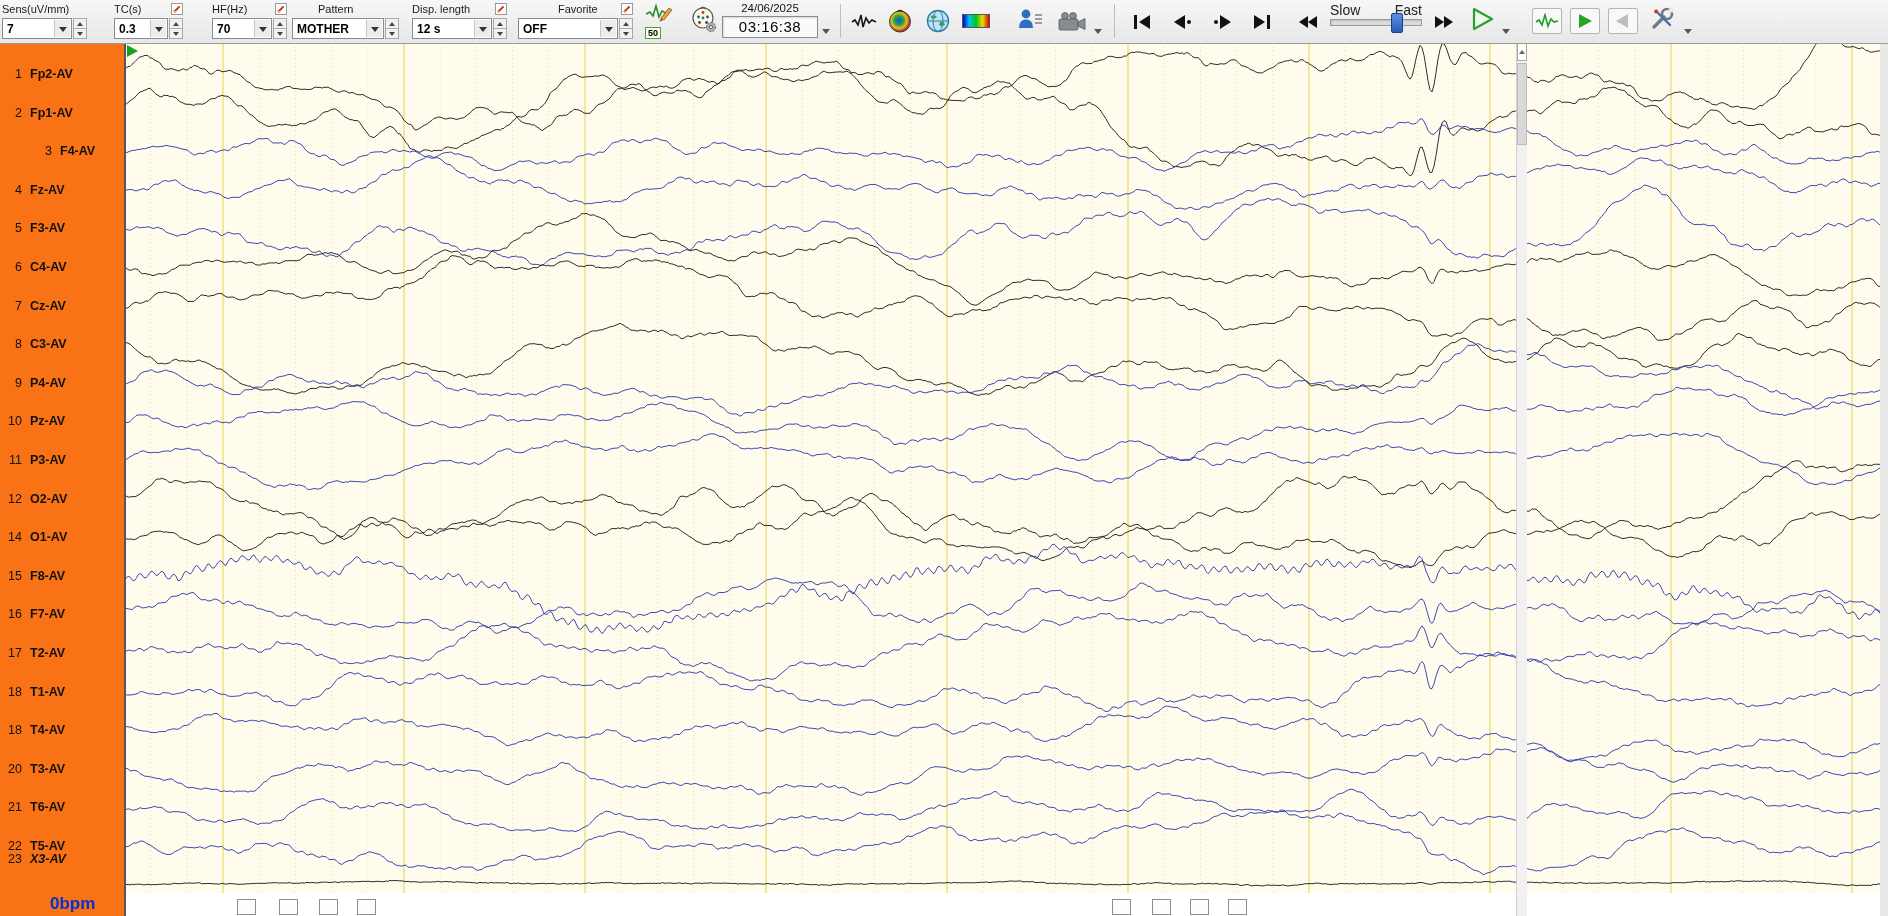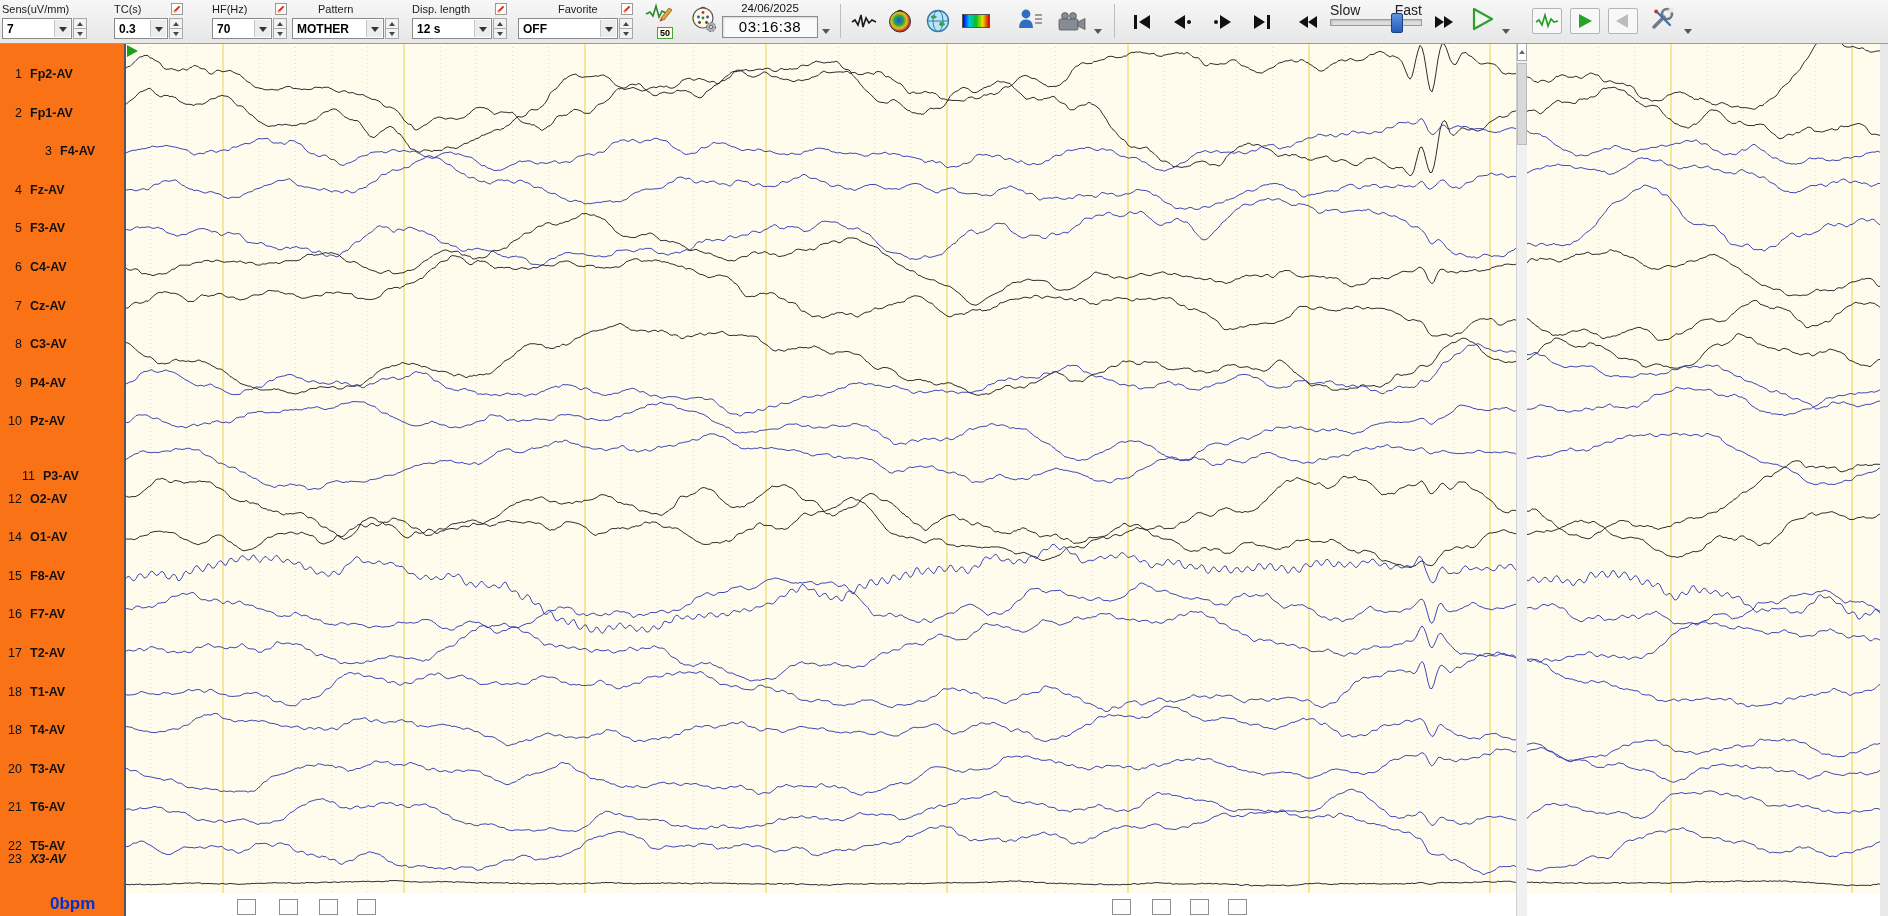--- a/index.html
+++ b/index.html
@@ -19,21 +19,21 @@
   .cval{font-size:12px;font-weight:bold;padding-left:4px;padding-right:18px;white-space:nowrap;}
   .carrow{position:absolute;right:1px;top:1px;bottom:1px;width:15px;background:#ececec;
     border-left:1px solid #c6c6c6;display:flex;align-items:center;justify-content:center;}
   .carrow::after{content:'';width:0;height:0;border:4px solid transparent;border-top:5px solid #333;margin-top:5px;}
   .spinner{width:14px;height:21px;display:flex;flex-direction:column;margin-left:1px;}
   .spc{flex:1;background:#f2f2f2;border:1px solid #a8a8a8;display:flex;align-items:center;justify-content:center;cursor:pointer;}
   .spc + .spc{border-top:none;}
   .tup{width:0;height:0;border:3px solid transparent;border-bottom:4px solid #444;margin-top:-3px;}
   .tdn{width:0;height:0;border:3px solid transparent;border-top:4px solid #444;margin-bottom:-3px;}
 
-  .tstack{position:absolute;display:flex;flex-direction:column;align-items:flex-end;}
+  .tstack{position:absolute;display:flex;flex-direction:column;align-items:flex-start;}
   .notchbadge{font-size:9px;font-weight:bold;border:1px solid #49a33c;background:#fdfde8;
     padding:0 2px;line-height:10px;margin-top:1px;cursor:pointer;}
   .tbtn{position:absolute;width:32px;height:28px;display:flex;align-items:center;justify-content:center;cursor:pointer;}
   .tbtn.bordered{width:30px;height:26px;border:1px solid #b5b5b5;background:#f8f8f8;border-radius:2px;box-sizing:border-box;}
   .tsep{position:absolute;top:4px;width:1px;height:34px;background:#bdbdbd;}
   .datetime{position:absolute;width:96px;text-align:center;cursor:default;}
   .dt-date{font-size:11.5px;color:#111;height:14px;}
   .dt-time{height:20px;border:1px solid #8a8a8a;background:#fafafa;box-shadow:inset 1px 1px 2px #00000022;
     font-size:15px;font-weight:normal;line-height:20px;letter-spacing:0.5px;}
   .caret{position:absolute;width:12px;height:10px;display:flex;align-items:center;justify-content:center;cursor:pointer;}
@@ -404,21 +404,21 @@
       <div class="chrow" style="top: 22px;"><span class="chnum">1</span><span class="chlabel">Fp2-AV</span></div>
       <div class="chrow" style="top: 60.6px;"><span class="chnum">2</span><span class="chlabel">Fp1-AV</span></div>
       <div class="chrow" style="top: 99.2px; margin-left: 30px;"><span class="chnum">3</span><span class="chlabel">F4-AV</span></div>
       <div class="chrow" style="top: 137.8px;"><span class="chnum">4</span><span class="chlabel">Fz-AV</span></div>
       <div class="chrow" style="top: 176.4px;"><span class="chnum">5</span><span class="chlabel">F3-AV</span></div>
       <div class="chrow" style="top: 215px;"><span class="chnum">6</span><span class="chlabel">C4-AV</span></div>
       <div class="chrow" style="top: 253.6px;"><span class="chnum">7</span><span class="chlabel">Cz-AV</span></div>
       <div class="chrow" style="top: 292.2px;"><span class="chnum">8</span><span class="chlabel">C3-AV</span></div>
       <div class="chrow" style="top: 330.8px;"><span class="chnum">9</span><span class="chlabel">P4-AV</span></div>
       <div class="chrow" style="top: 369.4px;"><span class="chnum">10</span><span class="chlabel">Pz-AV</span></div>
-      <div class="chrow" style="top: 424px; margin-left: 13px;"><span class="chnum">11</span><span class="chlabel">P3-AV</span></div>
+      <div class="chrow" style="top: 408px;"><span class="chnum">11</span><span class="chlabel">P3-AV</span></div>
       <div class="chrow" style="top: 446.6px;"><span class="chnum">12</span><span class="chlabel">O2-AV</span></div>
       <div class="chrow" style="top: 485.2px;"><span class="chnum">14</span><span class="chlabel">O1-AV</span></div>
       <div class="chrow" style="top: 523.8px;"><span class="chnum">15</span><span class="chlabel">F8-AV</span></div>
       <div class="chrow" style="top: 562.4px;"><span class="chnum">16</span><span class="chlabel">F7-AV</span></div>
       <div class="chrow" style="top: 601px;"><span class="chnum">17</span><span class="chlabel">T2-AV</span></div>
       <div class="chrow" style="top: 639.6px;"><span class="chnum">18</span><span class="chlabel">T1-AV</span></div>
       <div class="chrow" style="top: 678.2px;"><span class="chnum">18</span><span class="chlabel">T4-AV</span></div>
       <div class="chrow" style="top: 716.8px;"><span class="chnum">20</span><span class="chlabel">T3-AV</span></div>
       <div class="chrow" style="top: 755.4px;"><span class="chnum">21</span><span class="chlabel">T6-AV</span></div>
       <div class="chrow" style="top: 794px;"><span class="chnum">22</span><span class="chlabel">T5-AV</span></div>

